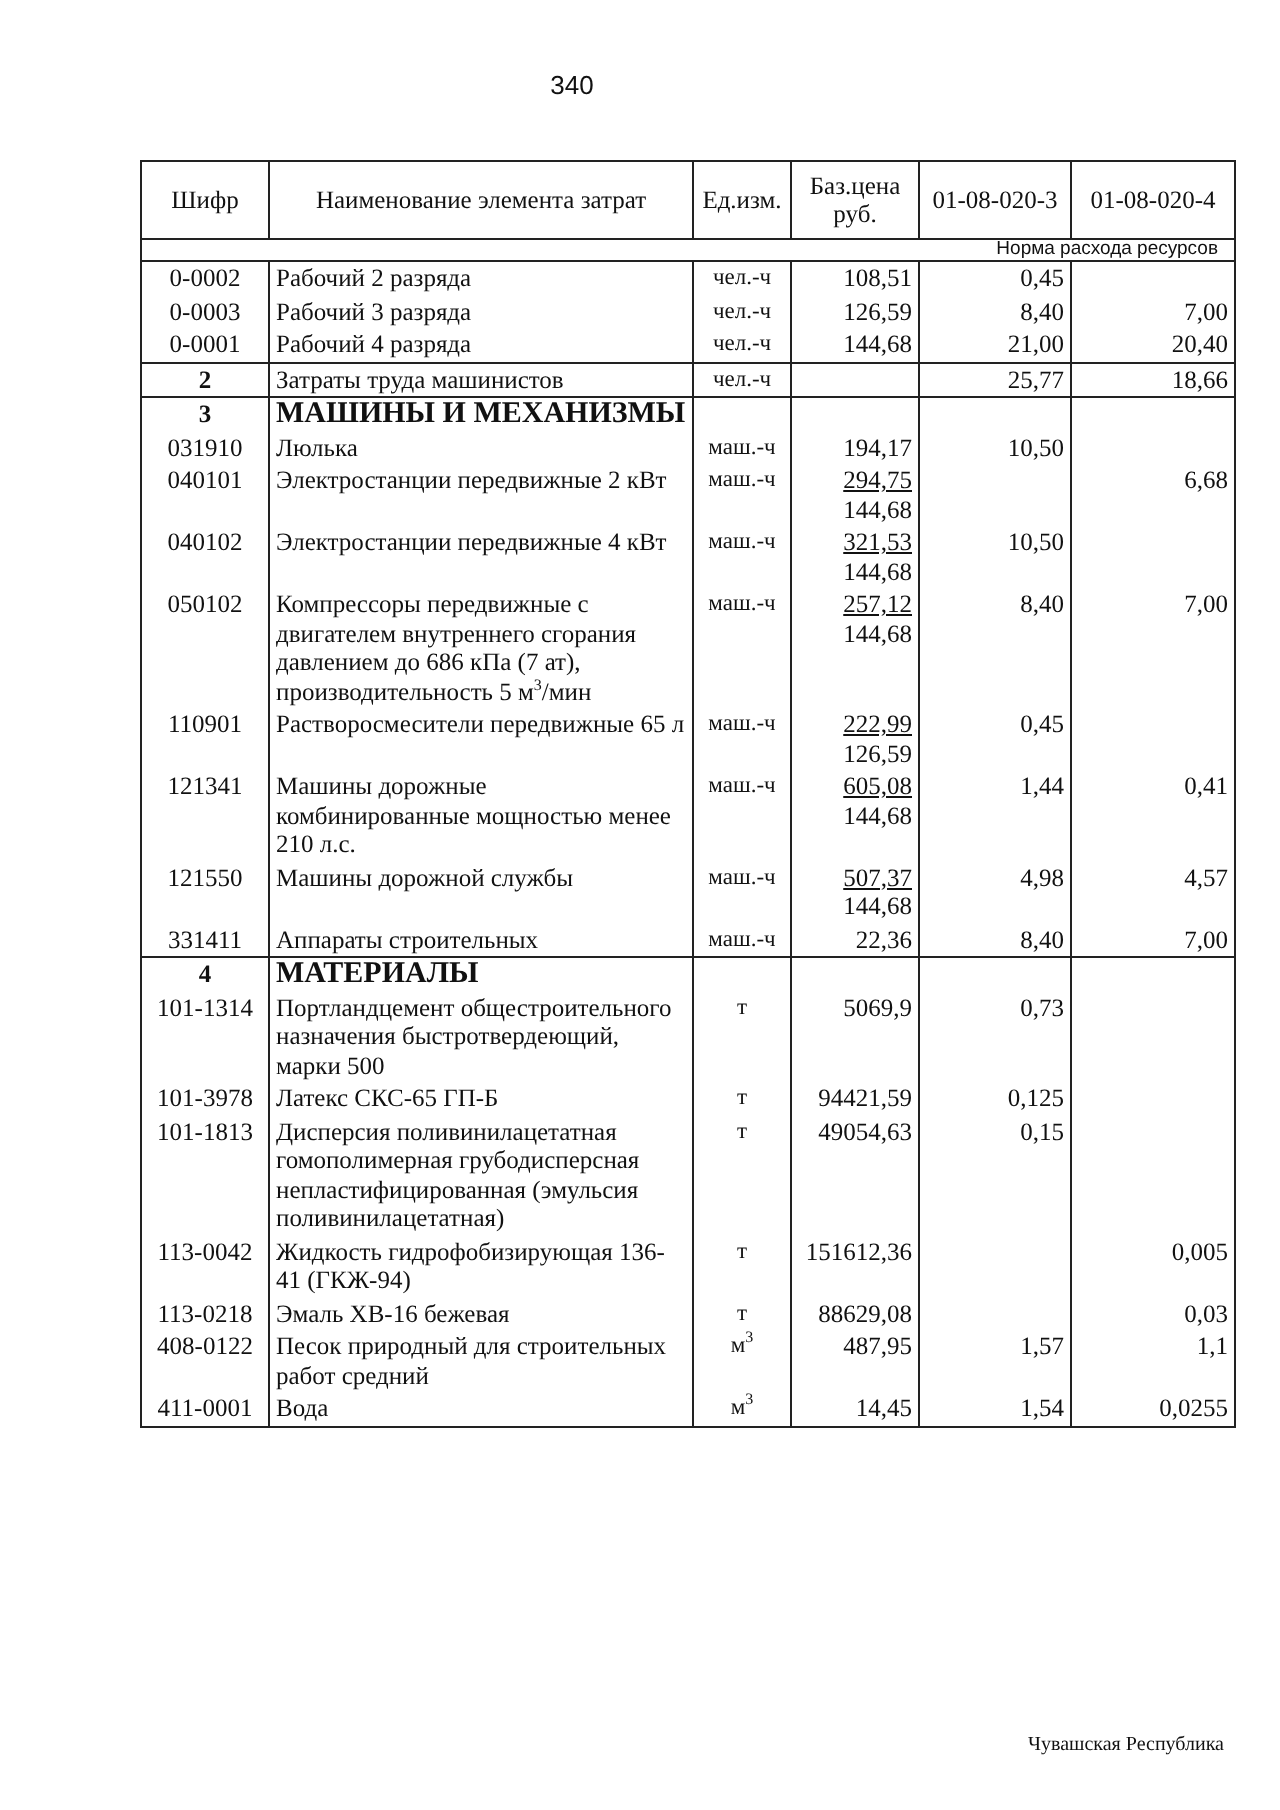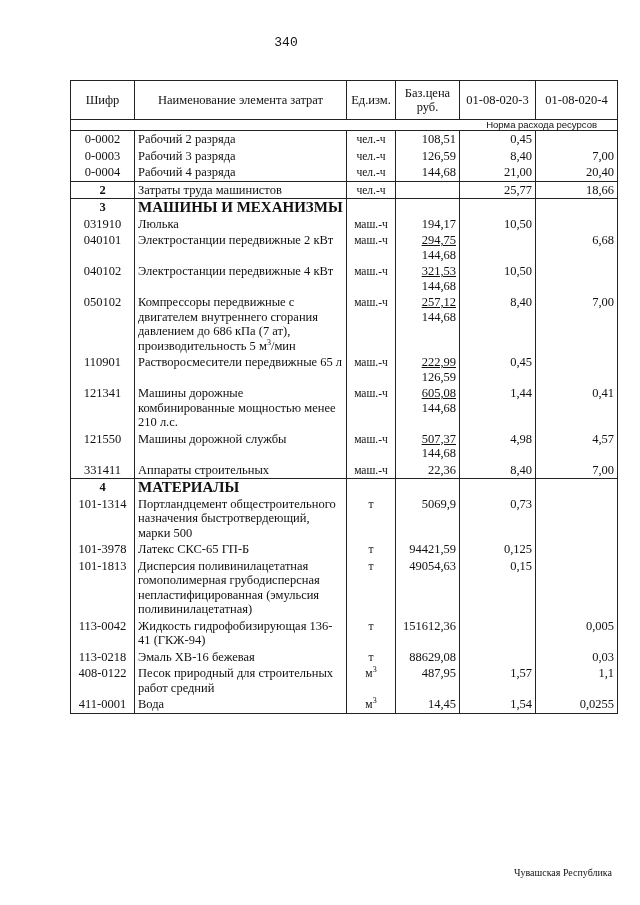--- a/index.html
+++ b/index.html
@@ -1,29 +1,29 @@
 <!DOCTYPE html>
 <html><head>
 <meta charset="utf-8">
 <style>
   html, body { margin: 0; padding: 0; background: #ffffff; }
   body { width: 640px; height: 905px; position: relative; overflow: hidden;
          font-family: "Liberation Serif", serif; color: #111; }
   .page-number { position: absolute; top: 35px; left: 0; width: 572px; text-align: center;
-         font-family: Liberation Mono, monospace; font-size: 13px; }
+         font-family: Liberation Sans, sans-serif; font-size: 13px; }
   table { position: absolute; top: 80px; left: 70px; width: 547px; border-collapse: collapse;
           table-layout: fixed; font-size: 12.5px; line-height: 14.5px; }
   col.c1 { width: 64px; } col.c2 { width: 212px; } col.c3 { width: 49px; }
   col.c4 { width: 64px; } col.c5 { width: 76px; } col.c6 { width: 82px; }
   th, td { padding: 1px 3px; vertical-align: top; }
   thead th { border: 1px solid #222; font-weight: normal; text-align: center; vertical-align: middle;
              height: 36px; padding: 1px 2px; line-height: 14px; }
   thead th.h-name { font-size: 12.5px; }
   tr.norm td { border: 1px solid #222; font-family: "Liberation Sans", sans-serif; font-size: 9.5px;
-               text-align: right; padding: 0 20px; height: 10px; line-height: 10px; }
+               text-align: right; padding: 0 8px; height: 10px; line-height: 10px; }
   tbody td { border-left: 1px solid #222; border-right: 1px solid #222; }
   td.code { text-align: center; }
   td.unit { text-align: center; font-size: 11.5px; }
   td.price, td.v3, td.v4 { text-align: right; }
   tr.sec td { border-top: 1px solid #222; }
   tr.sec td.code { font-weight: bold; }
   tr.sec td.name.bold { font-weight: bold; font-size: 15px; }
   tr.last td { border-bottom: 1px solid #222; }
   .u { text-decoration: underline; }
   .sup { font-size: 8px; vertical-align: 5px; line-height: 0; }
@@ -72,21 +72,21 @@
         <td class="code">0-0003</td>
         <td class="name"><span>Рабочий 3 разряда</span></td>
         <td class="unit"><span>чел.-ч</span></td>
         <td class="price">
           <div>126,59</div>
         </td>
         <td class="v3">8,40</td>
         <td class="v4">7,00</td>
       </tr>
       <tr>
-        <td class="code">0-0004</td>
+        <td class="code">0-0001</td>
         <td class="name"><span>Рабочий 4 разряда</span></td>
         <td class="unit"><span>чел.-ч</span></td>
         <td class="price">
           <div>144,68</div>
         </td>
         <td class="v3">21,00</td>
         <td class="v4">20,40</td>
       </tr>
       <tr class="sec">
         <td class="code">2</td>

